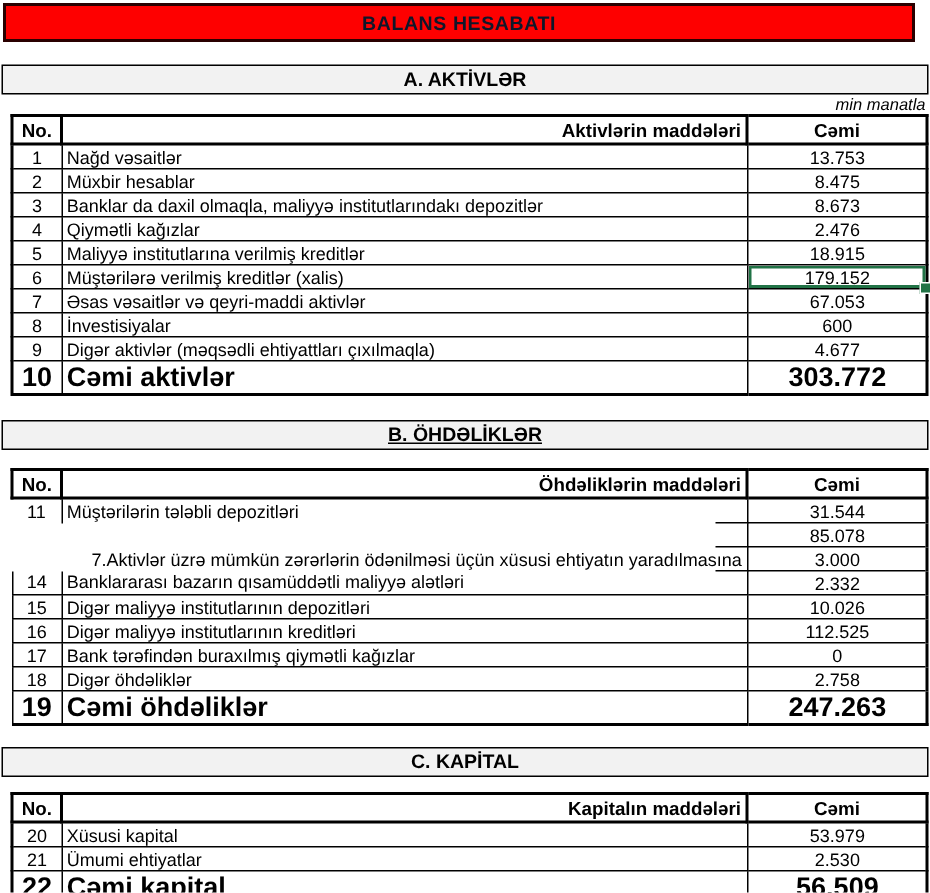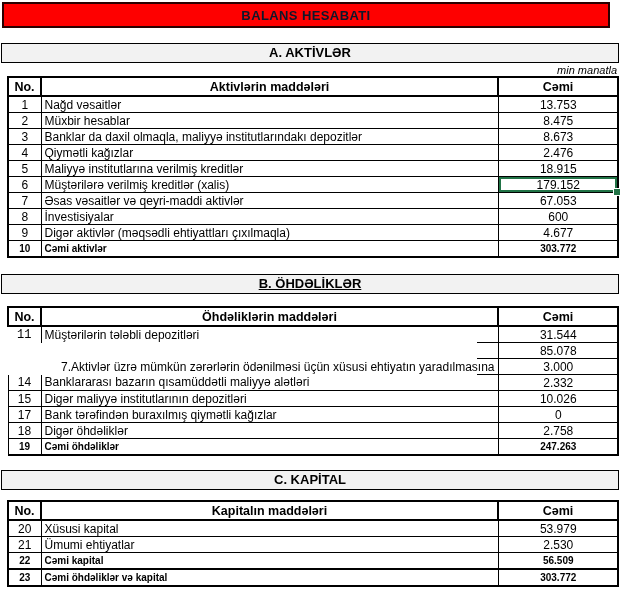--- a/index.html
+++ b/index.html
@@ -34,33 +34,33 @@
   table.sheet{
     border-collapse:collapse;table-layout:fixed;
     margin-left:7px;width:610px;
   }
   table.boxed{border:2px solid var(--ink);}
   .sheet th{
     border:2px solid var(--ink);font-weight:bold;font-size:12.5px;
     height:15px;padding:1px 3px;white-space:nowrap;
   }
   .sheet th.c-no,.sheet th.c-val{text-align:center;}
-  .sheet th.c-label{text-align:center;}
+  .sheet th.c-label{text-align:right;}
   .sheet td{
     border-left:1px solid var(--ink);border-right:1px solid var(--ink);
     border-bottom:1px solid var(--ink);border-top:none;
     font-size:12px;height:15px;padding:0 3px;white-space:nowrap;
   }
   .sheet td.no{text-align:center;}
   .sheet td.label{text-align:left;}
   .sheet td.val{text-align:center;padding-right:2px;}
-  .sheet tr.total td{font-weight:bold;font-size:10px;border-bottom:2px solid var(--ink);}
+  .sheet tr.total td{font-weight:bold;font-size:18px;border-bottom:2px solid var(--ink);}
   
   .sheet tr.loose td{border:none;}
-  .sheet tr.loose.divider td.no{border-right:1px solid var(--ink);font-family:Liberation Mono, monospace;}
+  .sheet tr.loose.divider td.no{border-right:1px solid var(--ink);}
   .sheet tr.loose td.val{
     border-left:1px solid var(--ink);
     border-right:2px solid var(--ink);
     border-bottom:1px solid var(--ink);
     position:relative;
   }
   .sheet tr.loose td.val::after{
     content:"";position:absolute;left:-22px;bottom:-1px;width:22px;height:1px;background:var(--ink);
   }
   .sheet td.span{padding-left:0;text-align:right;}
@@ -185,20 +185,25 @@
         <td class="no">14</td>
         <td class="label">Banklararası bazarın qısamüddətli maliyyə alətləri</td>
         <td class="val"><span>2.332</span></td>
       </tr>
       <tr>
         <td class="no">15</td>
         <td class="label">Digər maliyyə institutlarının depozitləri</td>
         <td class="val"><span>10.026</span></td>
       </tr>
       <tr>
+        <td class="no">16</td>
+        <td class="label">Digər maliyyə institutlarının kreditləri</td>
+        <td class="val"><span>112.525</span></td>
+      </tr>
+      <tr>
         <td class="no">17</td>
         <td class="label">Bank tərəfindən buraxılmış qiymətli kağızlar</td>
         <td class="val"><span>0</span></td>
       </tr>
       <tr>
         <td class="no">18</td>
         <td class="label">Digər öhdəliklər</td>
         <td class="val"><span>2.758</span></td>
       </tr>
       <tr class="total">

